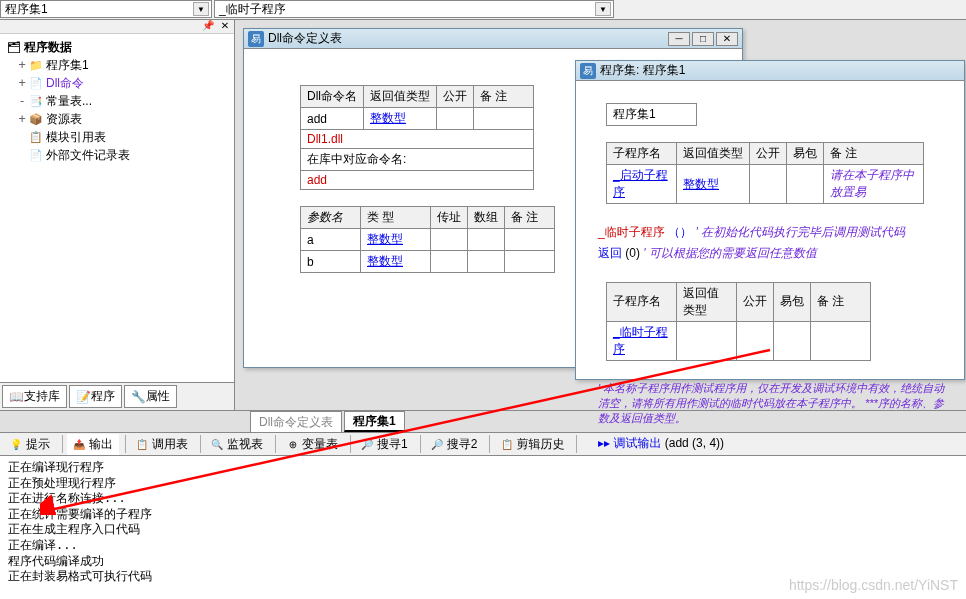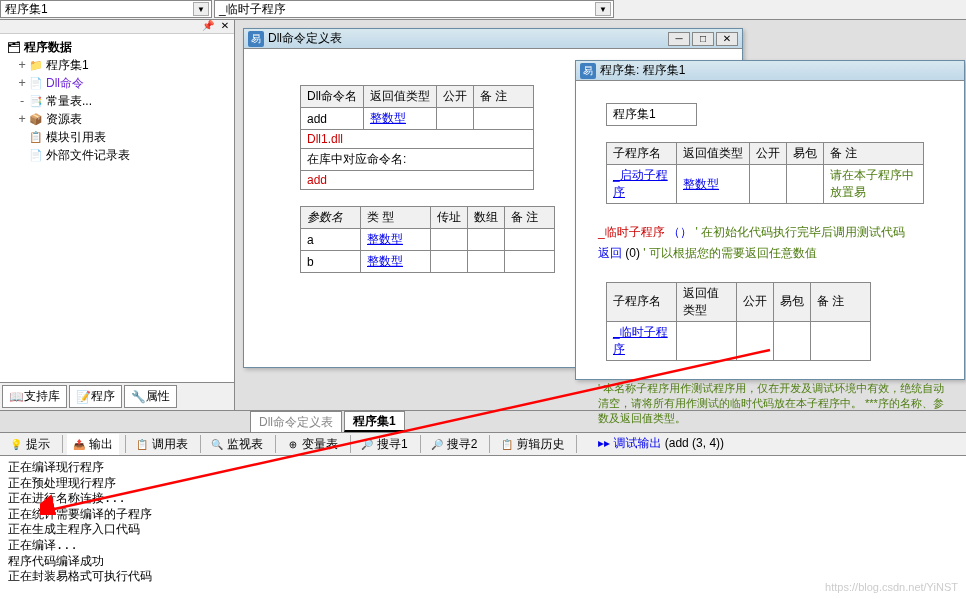--- a/index.html
+++ b/index.html
@@ -27,38 +27,38 @@
 .mdi-title-icon { width: 16px; height: 16px; background: #4080c0; margin-right: 4px; display: flex; align-items: center; justify-content: center; color: #fff; font-size: 10px; border-radius: 2px; }
 .win-controls { margin-left: auto; display: flex; }
 .win-btn { width: 22px; height: 14px; border: 1px solid #888; margin-left: 2px; display: flex; align-items: center; justify-content: center; font-size: 10px; background: #e8e8e8; cursor: pointer; }
 
 .grid { border-collapse: collapse; margin: 16px; }
 .grid th, .grid td { border: 1px solid #888; padding: 2px 6px; font-size: 12px; text-align: left; font-weight: normal; height: 18px; }
 .grid th { background: #f0f0f0; }
 .link-blue { color: #0000ee; text-decoration: underline; cursor: pointer; }
 .text-red { color: #c00; }
 .text-blue { color: #00e; }
-.text-green { color: #4d7c0f; }
+.text-green { color: #6d28d9; font-style: italic; }
 .comment-block { padding: 4px 8px; line-height: 1.4; }
 
 .editor-tabs { display: flex; height: 22px; background: #e0e0e0; border-top: 1px solid #888; padding-left: 250px; }
 .ed-tab { border: 1px solid #888; border-bottom: none; padding: 2px 8px; background: #fff; margin-right: 2px; display: flex; align-items: center; }
 .ed-tab.inactive { color: #888; }
 .ed-tab.active { font-weight: bold; }
 
 .bottom-toolbar { display: flex; height: 24px; background: #f0f0f0; border-top: 1px solid #888; border-bottom: 1px solid #888; align-items: center; padding-left: 4px; }
 .bt-item { display: flex; align-items: center; padding: 2px 6px; margin-right: 2px; }
 .bt-icon { width: 14px; height: 14px; margin-right: 2px; display: inline-flex; align-items: center; justify-content: center; font-size: 10px; }
 .bt-sep { width: 1px; height: 18px; background: #aaa; margin: 0 4px; }
 
 .output-area { padding: 4px 8px; font-size: 12px; line-height: 1.3; font-family: SimSun, monospace; }
 
 .red-arrow { position: absolute; top: 345px; left: 40px; width: 740px; height: 170px; pointer-events: none; }
 
-.watermark { position: absolute; bottom: 6px; right: 8px; color: #ccc; font-size: 11px; }
+.watermark { position: absolute; bottom: 6px; right: 8px; color: #ccc; font-size: 14px; }
 </style>
 </head>
 <body>
 
 <div class="top-bar">
   <div class="top-dropdown left">
     <span>程序集1</span>
     <span class="arrow-down">▼</span>
   </div>
   <div class="top-dropdown right">

